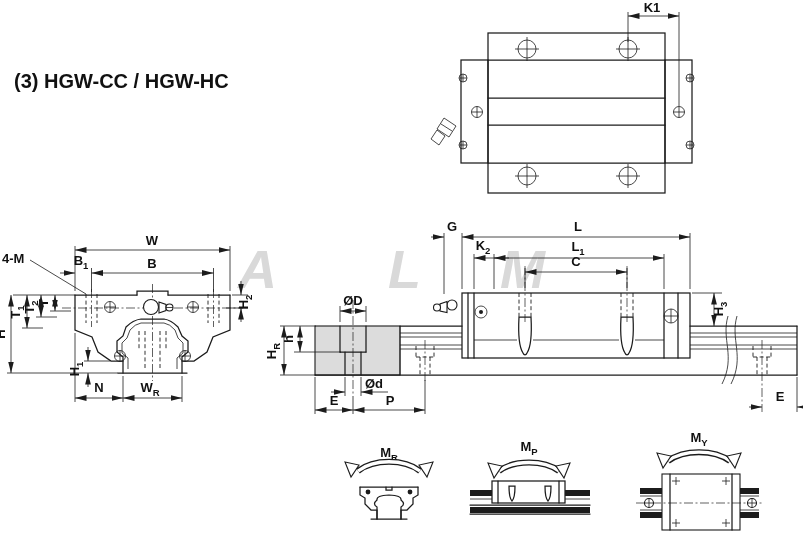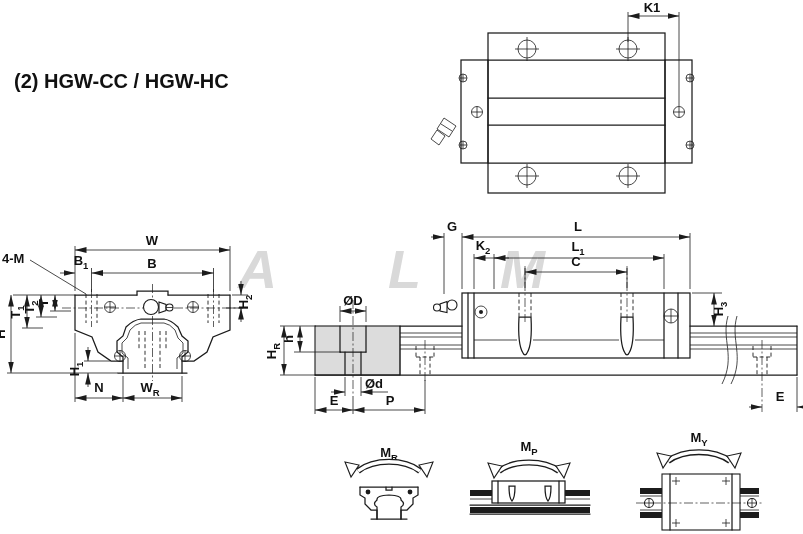--- a/index.html
+++ b/index.html
@@ -402,14 +402,14 @@
         <circle class="wht" cx="649" cy="503" r="4.5"></circle>
           <line class="lt" x1="644.5" y1="503" x2="653.5" y2="503"></line>
           <line class="lt" x1="649" y1="498.5" x2="649" y2="507.5"></line>
         <circle class="wht" cx="752" cy="503" r="4.5"></circle>
           <line class="lt" x1="747.5" y1="503" x2="756.5" y2="503"></line>
           <line class="lt" x1="752" y1="498.5" x2="752" y2="507.5"></line>
       </g>
     </g>
   </svg>
 
-  <div id="title">(2) HGW-CC / HGW-HC</div>
+  <div id="title">(3) HGW-CC / HGW-HC</div>
 </div>
 
 </body></html>

